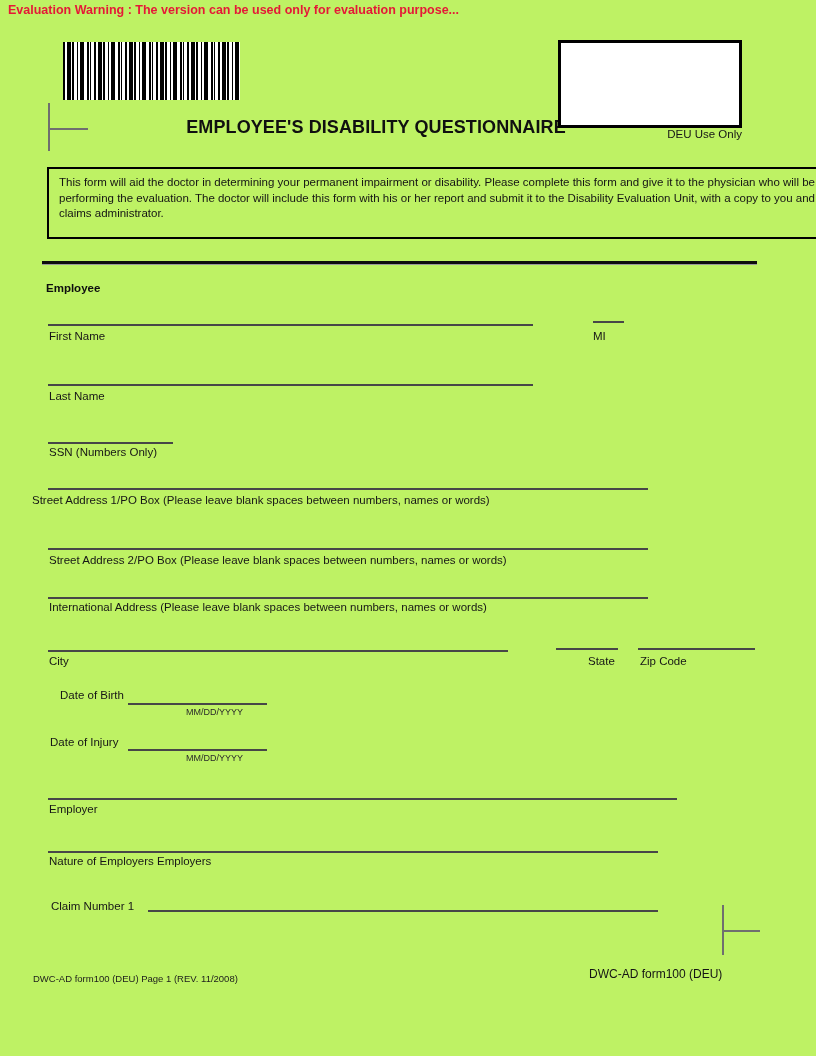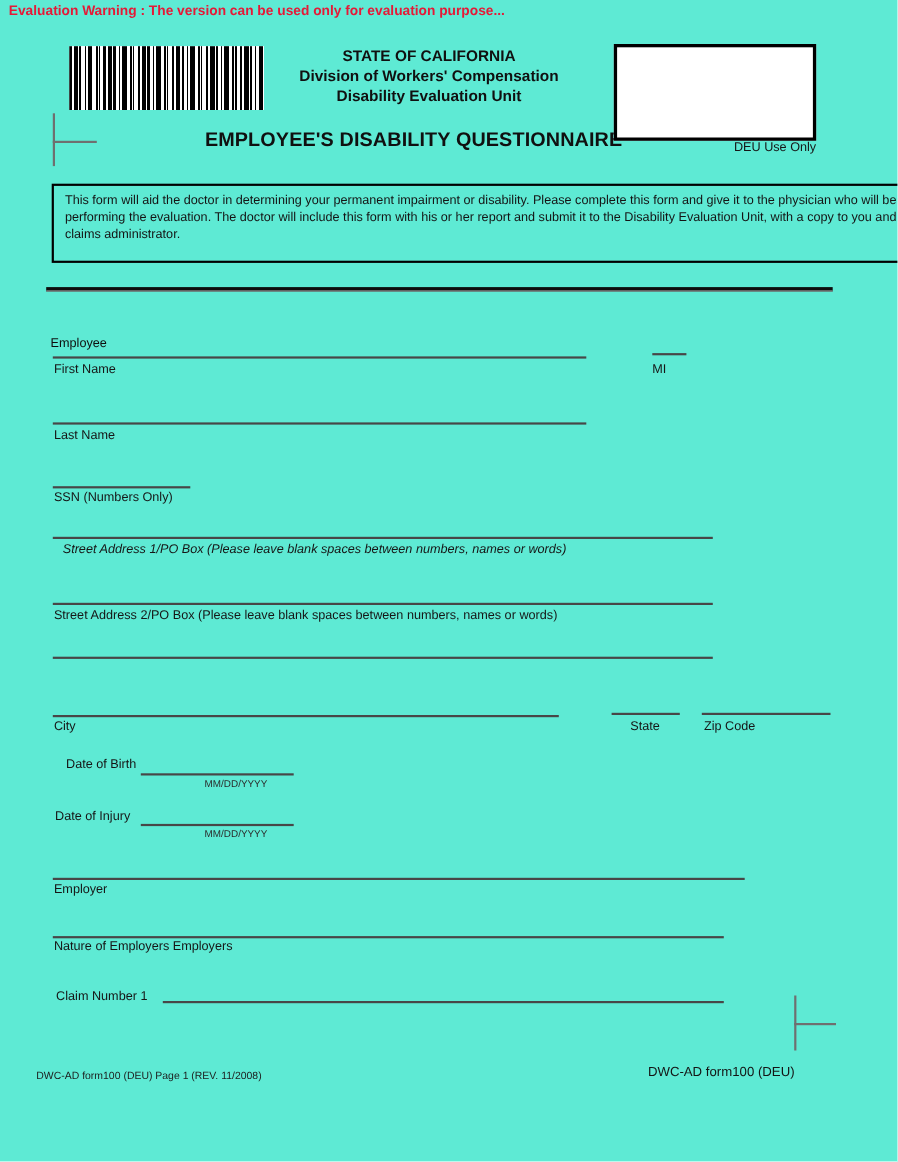--- a/index.html
+++ b/index.html
@@ -1,16 +1,16 @@
 <!DOCTYPE html>
 <html><head>
 <meta charset="utf-8">
 <style>
   html,body{margin:0;padding:0;background:#fff;}
-  .page{position:relative;width:816px;height:1056px;background:#5eead4;overflow:hidden;
+  .page{position:relative;width:816px;height:1056px;background:#bef264;overflow:hidden;
         font-family:"Liberation Sans",sans-serif;color:#111;}
 
   
   .warning{position:absolute;left:8px;top:3px;font-size:12.5px;font-weight:bold;color:#e51937;}
 
   
   .barcode{position:absolute;left:63px;top:42px;width:177px;height:58px;background:#fff;
     background-image:repeating-linear-gradient(90deg,
       #000 0 2px,#fff 2px 4px,
       #000 4px 8px,#fff 8px 9px,
@@ -38,21 +38,21 @@
   .mark-br-h{left:722px;top:930px;width:38px;height:1.5px;}
 
   
   .instructions-box{position:absolute;left:47px;top:167px;width:816px;height:72px;border:2px solid #000;
           box-sizing:border-box;padding:6px 10px 0 10px;}
   .instructions-box p{margin:0;font-size:11.5px;line-height:15.5px;color:#141414;}
 
   
   .rule{position:absolute;left:42px;top:261px;width:715px;height:3px;background:#0d0d0d;border-bottom:1px solid #9a9a9a;}
 
-  .section-title{position:absolute;left:46px;top:282px;font-size:11.5px;font-weight:normal;color:#0e0e0e;margin-top:24px;}
+  .section-title{position:absolute;left:46px;top:282px;font-size:11.5px;font-weight:bold;color:#0e0e0e;}
 
   
   .fline{position:absolute;height:2px;background:#474747;}
   .flabel{position:absolute;font-size:11.5px;color:#161616;white-space:nowrap;}
   .fhint{position:absolute;font-size:9px;color:#2a2a2a;white-space:nowrap;padding-left:16px;}
 
   
   .l-first{left:48px;top:324px;width:485px;}
   .l-mi{left:593px;top:321px;width:31px;}
   .l-last{left:48px;top:384px;width:485px;}
@@ -67,25 +67,25 @@
   .l-doi{left:128px;top:749px;width:139px;}
   .l-employer{left:48px;top:798px;width:629px;}
   .l-nature{left:48px;top:851px;width:610px;}
   .l-claim{left:148px;top:910px;width:510px;}
 
   
   .t-first{left:49px;top:330px;text-align:right;}
   .t-mi{left:593px;top:330px;text-align:right;}
   .t-last{left:49px;top:390px;}
   .t-ssn{left:49px;top:446px;}
-  .t-street1{left:57px;top:494px;font-style:italic;}
+  .t-street1{left:32px;top:494px;}
   .t-street2{left:49px;top:554px;}
   .t-intl{left:49px;top:601px;}
   .t-city{left:49px;top:655px;}
-  .t-state{left:573px;top:655px;text-align:right;}
+  .t-state{left:588px;top:655px;text-align:right;}
   .t-zip{left:640px;top:655px;}
   .t-dob{left:60px;top:689px;}
   .t-doi{left:50px;top:736px;}
   .t-employer{left:49px;top:803px;}
   .t-nature{left:49px;top:855px;}
   .t-claim{left:51px;top:900px;}
   .h-dob{left:170px;top:707px;}
   .h-doi{left:170px;top:753px;}
 
   
@@ -94,25 +94,20 @@
 </style>
 </head>
 <body>
 
 <div class="page">
 
   <div class="warning">Evaluation Warning : The version can be used only for evaluation purpose...</div>
 
   <div class="barcode"></div>
 
-  <div class="agency">
-    <div>STATE OF CALIFORNIA</div>
-    <div>Division of Workers' Compensation</div>
-    <div>Disability Evaluation Unit</div>
-  </div>
 
   <div class="form-title">EMPLOYEE'S DISABILITY QUESTIONNAIRE</div>
 
   <div class="deu-box"></div>
   <div class="deu-label">DEU Use Only</div>
 
   <div class="mark mark-left-v"></div>
   <div class="mark mark-left-h"></div>
 
   <div class="instructions-box">
@@ -134,20 +129,21 @@
   <div class="fline l-ssn"></div>
   <div class="flabel t-ssn">SSN (Numbers Only)</div>
 
   <div class="fline l-street1"></div>
   <div class="flabel t-street1">Street Address 1/PO Box (Please leave blank spaces between numbers, names or words)</div>
 
   <div class="fline l-street2"></div>
   <div class="flabel t-street2">Street Address 2/PO Box (Please leave blank spaces between numbers, names or words)</div>
 
   <div class="fline l-intl"></div>
+  <div class="flabel t-intl">International Address (Please leave blank spaces between numbers, names or words)</div>
 
   <div class="fline l-city"></div>
   <div class="flabel t-city">City</div>
   <div class="fline l-state"></div>
   <div class="flabel t-state">State</div>
   <div class="fline l-zip"></div>
   <div class="flabel t-zip">Zip Code</div>
 
   <div class="flabel t-dob">Date of Birth</div>
   <div class="fline l-dob"></div>

